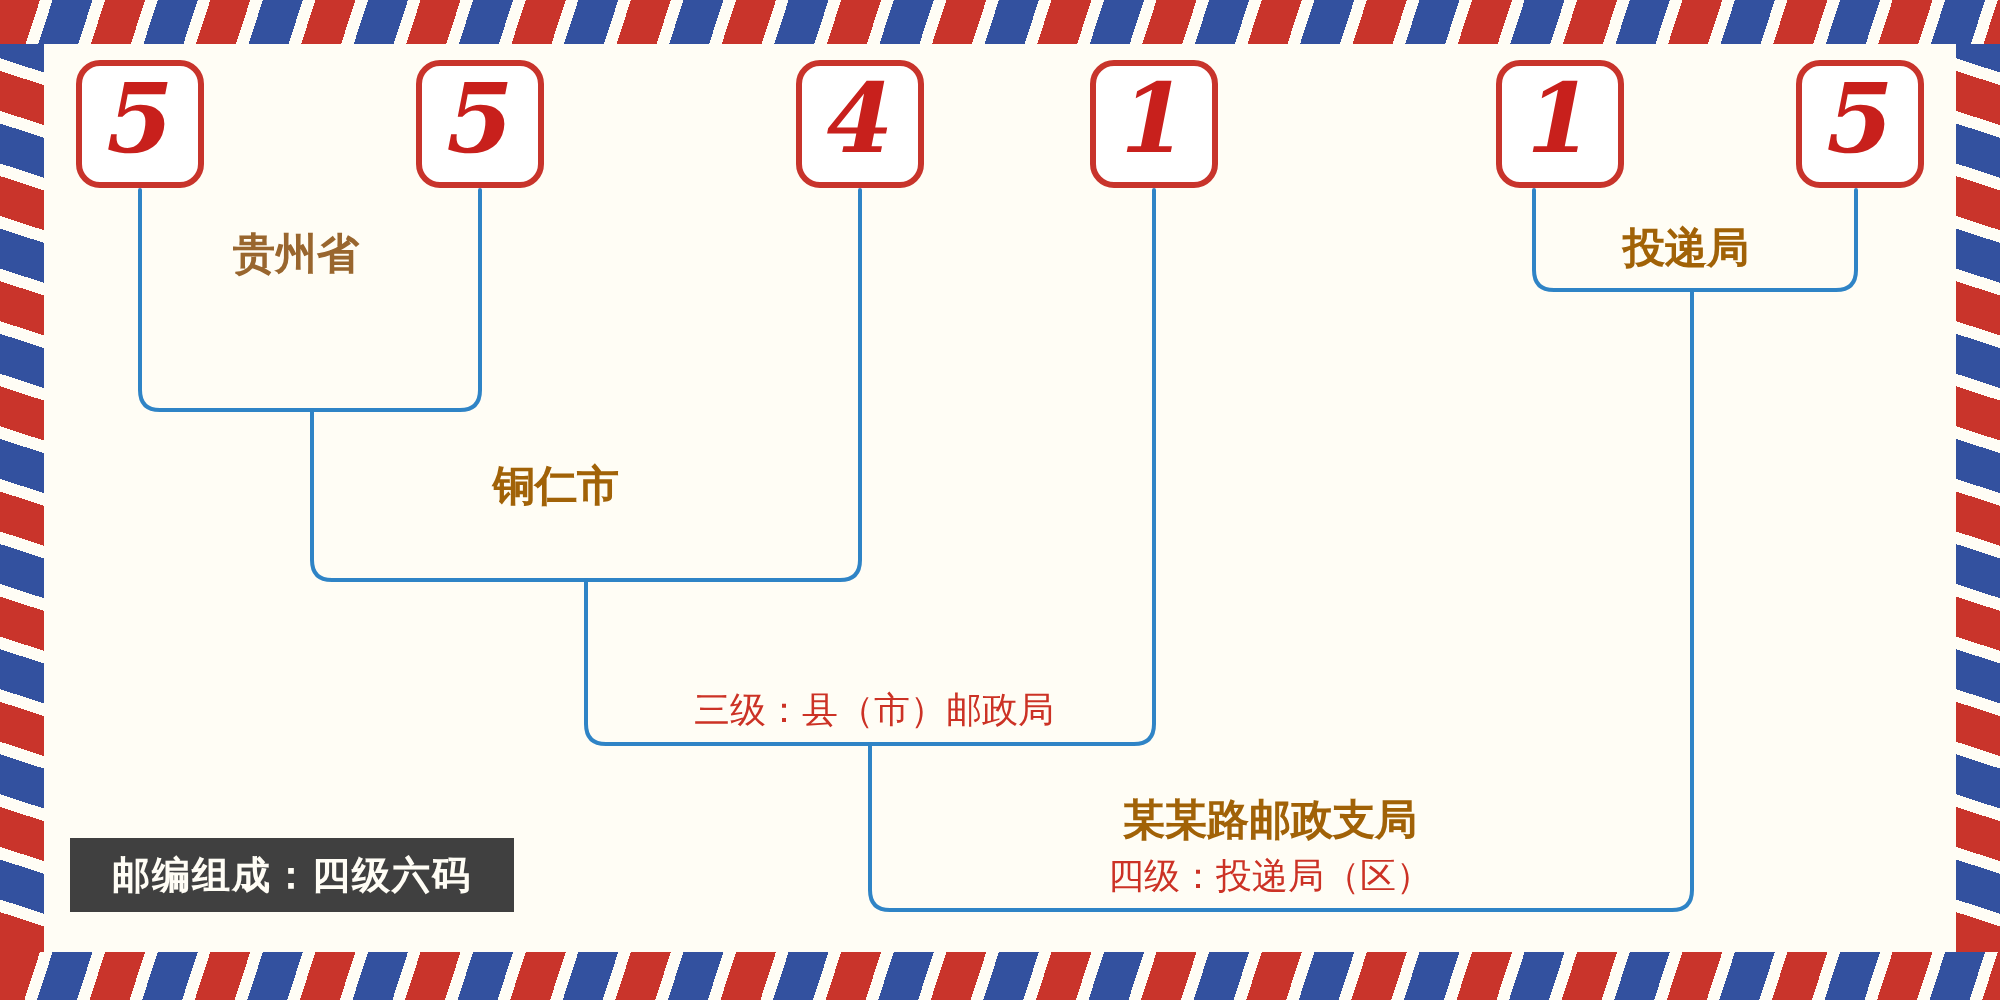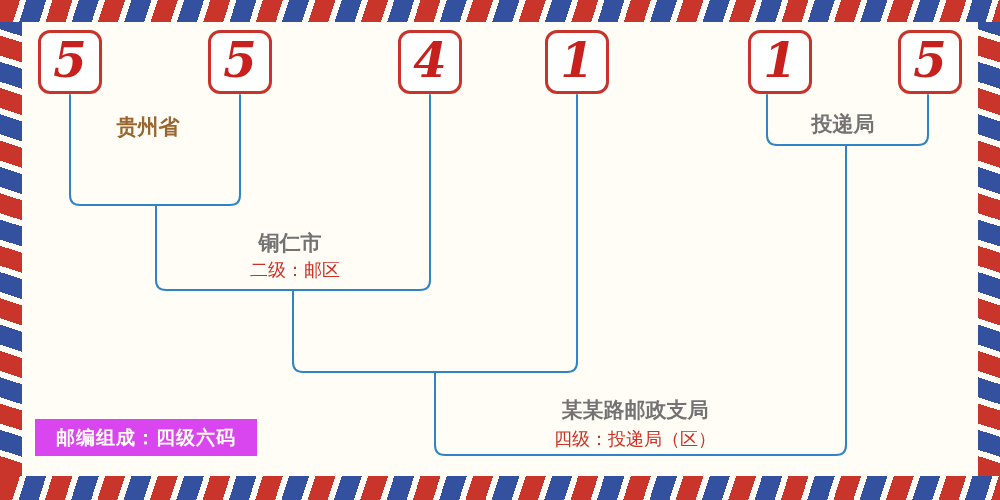--- a/index.html
+++ b/index.html
@@ -69,49 +69,49 @@
   
   .lbl {
     position: absolute;
     transform: translateX(-50%);
     text-align: center;
     white-space: nowrap;
   }
   .place {
     font-size: 21px;
     font-weight: bold;
-    color: #737373;
+    color: #a16207;
   }
   .province { color: #99662e; }
   .desc {
     font-size: 18px;
     color: #cc3225;
     line-height: 25px;
   }
   .desc-wrap {
     white-space: normal;
     width: 112px;
     text-align: left;
   }
   .pos-province   { left: 148px; top: 113px; }
   .pos-desc1      { left: 155px; top: 143px; }
-  .pos-place2     { left: 290px; top: 229px; }
+  .pos-place2     { left: 278px; top: 229px; }
   .pos-desc2      { left: 295px; top: 257px; }
   .pos-place3     { left: 435px; top: 316px; }
   .pos-desc3      { left: 437px; top: 343px; }
   .pos-place4     { left: 635px; top: 396px; }
   .pos-desc4      { left: 635px; top: 426px; }
   .pos-delivery   { left: 843px; top: 110px; }
 
   
   .badge {
     position: absolute;
     left: 35px; top: 419px;
     width: 222px; height: 37px;
-    background: #d946ef;
+    background: #404040;
     color: #fffdf5;
     font-size: 19px;
     font-weight: bold;
     display: flex; align-items: center; justify-content: center;
     letter-spacing: 1px;
   }
 </style>
 </head>
 <body>
 
@@ -145,22 +145,22 @@
   <div class="digit-box b5">
       <span>1</span>
     </div>
   <div class="digit-box b6">
       <span>5</span>
     </div>
 
   <div class="lbl place province pos-province">贵州省</div>
 
   <div class="lbl place pos-place2">铜仁市</div>
-  <div class="lbl desc pos-desc2">二级：邮区</div>
 
+  <div class="lbl desc pos-desc3">三级：县（市）邮政局</div>
 
   <div class="lbl place pos-place4">某某路邮政支局</div>
   <div class="lbl desc pos-desc4">四级：投递局（区）</div>
 
   <div class="lbl place pos-delivery">投递局</div>
 
   <div class="badge">邮编组成：四级六码</div>
 
 </div>
 

